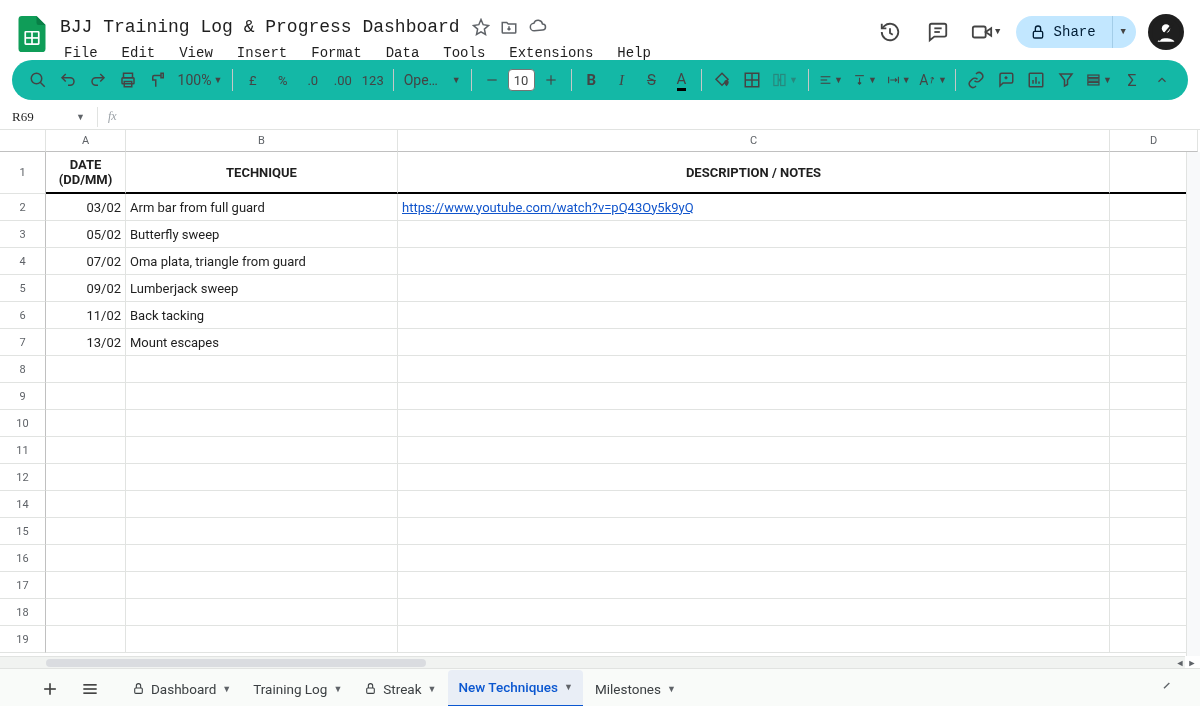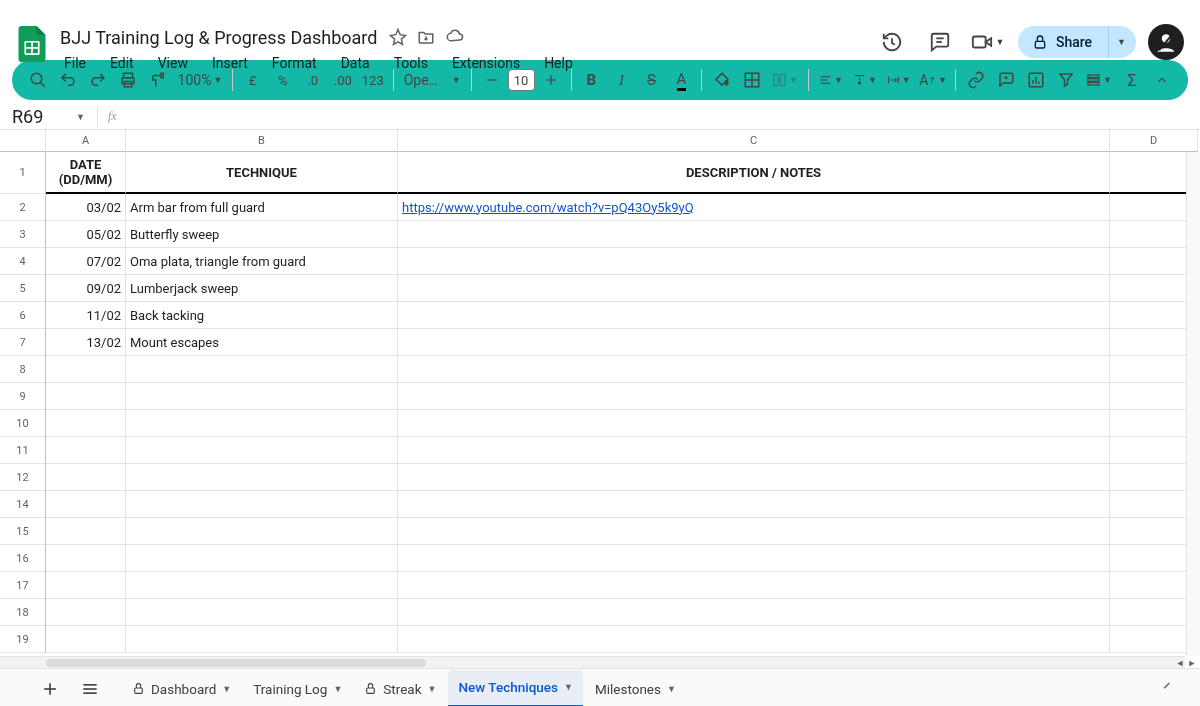--- a/index.html
+++ b/index.html
@@ -10,22 +10,23 @@
     background: #fff;
     width: 1200px;
     height: 706px;
     overflow: hidden;
     position: relative;
   }
   
   .header {
     display: flex;
     align-items: flex-start;
-    padding: 24px 12px 0 12px;
+    padding: 14px 12px 0 12px;
     height: 60px;
+    font-family: Liberation Mono, monospace;
   }
   .app-logo {
     width: 40px;
     height: 40px;
     display: flex;
     align-items: center;
     justify-content: center;
     margin-right: 4px;
   }
   .sheets-svg { width: 28px; height: 36px; }
@@ -143,23 +144,24 @@
   
   .fx-row {
     display: flex;
     align-items: center;
     height: 26px;
     border-bottom: 1px solid #e1e3e1;
     padding-left: 8px;
   }
   .name-box {
     width: 60px;
-    font-size: 18px;
+    font-size: 13px;
     color: #1f1f1f;
     padding: 2px 4px;
+    font-family: Liberation Serif, serif;
   }
   .name-dd { color: #5f6368; font-size: 9px; padding: 0 8px; cursor: pointer; }
   .fx-sep { width: 1px; height: 20px; background: #e1e3e1; margin: 0 4px; }
   .fx-icon { font-style: italic; color: #9aa0a6; font-size: 12px; padding: 0 6px; font-family: serif; }
   .formula-input {
     flex: 1;
     border: none;
     outline: none;
     font-size: 13px;
     height: 100%;

